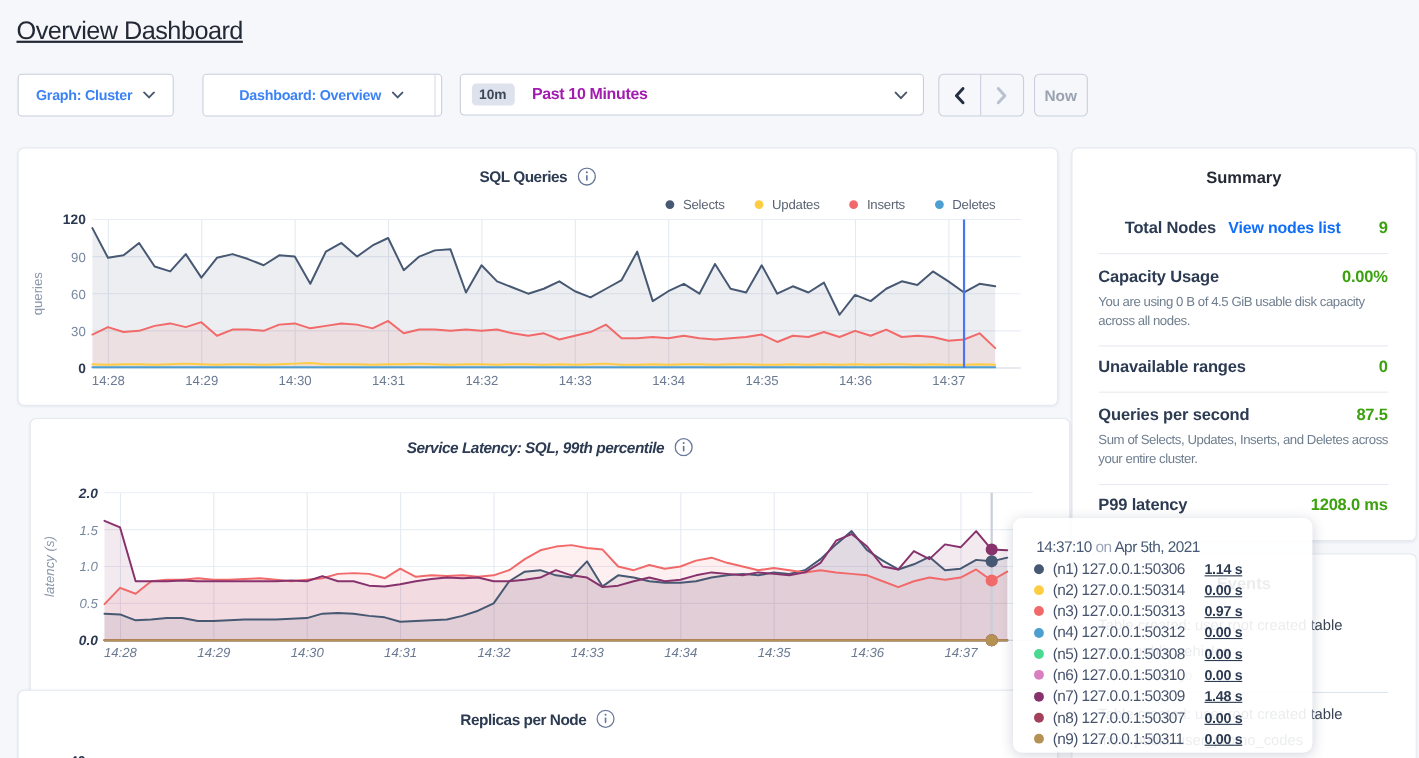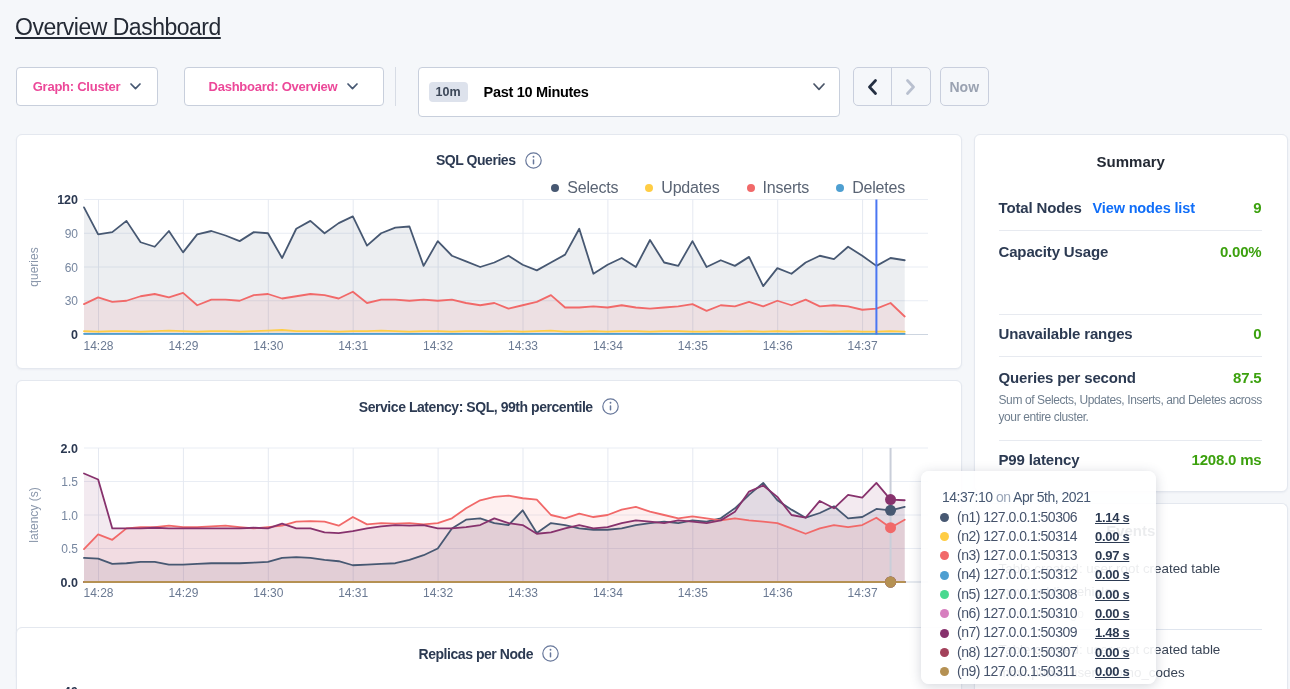--- a/index.html
+++ b/index.html
@@ -4,44 +4,44 @@
 <style>
   * { margin:0; padding:0; box-sizing:border-box; }
   html,body { width:1290px; height:689px; overflow:hidden; }
   body { background:#f5f7fa; font-family:"Liberation Sans", sans-serif; color:#242a35; }
   #app { position:relative; width:1290px; height:689px; overflow:hidden; }
 
   .page-title { position:absolute; left:15px; top:14px; font-size:23px; font-weight:400; color:#242a35; letter-spacing:-0.5px;text-decoration:underline; }
 
   
   .ctl { position:absolute; top:66.5px; height:39px; display:flex; align-items:center; }
-  .dropdown-btn { background:#fff; border:1px solid #c8cfdc; border-radius:4px; display:flex; align-items:center; justify-content:center; gap:10px; font-size:13px; font-weight:700; letter-spacing:-0.25px; color:#ec4899; cursor:pointer; font-family:inherit; }
+  .dropdown-btn { background:#fff; border:1px solid #c8cfdc; border-radius:4px; display:flex; align-items:center; justify-content:center; gap:10px; font-size:13px; font-weight:700; letter-spacing:-0.25px; color:#3b82f6; cursor:pointer; font-family:inherit; }
   .vdivider { position:absolute; left:394.5px; top:66.5px; width:1px; height:39px; background:#d7dce5; }
-  .timebox { position:absolute; left:417.5px; top:67px; width:422px; height:50px; background:#fff; border:1px solid #c8cfdc; border-radius:4px; display:flex; align-items:center; cursor:pointer; }
+  .timebox { position:absolute; left:417.5px; top:67px; width:422px; height:38px; background:#fff; border:1px solid #c8cfdc; border-radius:4px; display:flex; align-items:center; cursor:pointer; }
   .time-badge { margin-left:10px; background:#dde2ec; border-radius:4px; padding:3px 7px; font-size:12.5px; font-weight:700; color:#3c4758; }
-  .time-label { margin-left:16px; font-size:14.5px; font-weight:700; letter-spacing:-0.3px; color:#000000; }
+  .time-label { margin-left:16px; font-size:14.5px; font-weight:700; letter-spacing:-0.3px; color:#a21caf; }
   .time-chevron { position:absolute; right:14px; top:15px; }
   .arrow-group { position:absolute; left:852.5px; top:67px; width:78px; height:39px; border:1px solid #c9cfdd; border-radius:5px; display:flex; }
   .arrow-btn { flex:1; display:flex; align-items:center; justify-content:center; background:transparent; border:none; cursor:pointer; }
   .arrow-btn + .arrow-btn { border-left:1px solid #c9cfdd; }
   .now-btn { position:absolute; left:940px; top:67px; width:48.5px; height:39px; border:1px solid #c9cfdd; border-radius:5px; background:transparent; font-family:inherit; font-size:14px; font-weight:700; color:#9aa2b1; cursor:default; }
 
   
   .panel { position:absolute; background:#fff; border:1px solid #e4e8ef; border-radius:6px; box-shadow:0 1px 2px rgba(154,166,188,0.12); }
   #chart-panel-1 { left:16px; top:133.5px; width:945.5px; height:235.5px; }
   #summary-panel { left:973.5px; top:133.5px; width:314.5px; height:358.5px; }
-  #chart-panel-2 { left:16px; top:380px; width:945.5px; height:300px; }
+  #chart-panel-2 { left:27px; top:380px; width:945.5px; height:300px;font-style:italic; }
   #events-panel  { left:973.5px; top:503px; width:314.5px; height:200px; border-bottom:none; border-bottom-left-radius:0; border-bottom-right-radius:0; }
   #chart-panel-3 { left:16px; top:627px; width:945.5px; height:75px; }
 
   .chart-title { position:absolute; top:17px; left:0; width:100%; display:flex; align-items:center; justify-content:center; gap:9px; font-size:14px; font-weight:700; letter-spacing:-0.45px; color:#2c3a52; }
   .info-icon { display:inline-flex; }
 
   .legend { position:absolute; top:44.5px; right:55.5px; display:flex; gap:27px; }
-  .legend-item { display:flex; align-items:center; gap:8px; font-size:16px; letter-spacing:-0.2px; color:#5a6474; }
+  .legend-item { display:flex; align-items:center; gap:8px; font-size:12px; letter-spacing:-0.2px; color:#5a6474; }
   .legend-dot { width:8px; height:8px; border-radius:50%; }
 
   .plot-svg { position:absolute; left:0; top:0; }
 
   
   .summary-title { position:absolute; top:18px; width:100%; text-align:center; font-size:15px; font-weight:700; color:#242a35; }
   .sum-row { position:absolute; left:24px; right:25.5px; display:flex; align-items:baseline; }
   .sum-label { font-size:15px; font-weight:700; letter-spacing:-0.15px; color:#2c3a52; }
   .sum-link { font-size:14.5px; font-weight:700; letter-spacing:-0.15px; color:#106ef8; margin-left:11px; cursor:pointer; }
   .sum-value { margin-left:auto; font-size:15px; font-weight:700; letter-spacing:-0.2px; color:#3ca10e; }
@@ -49,21 +49,21 @@
   .sum-divider { position:absolute; left:24px; right:25.5px; height:1px; background:#e7eaf0; }
 
   
   .events-title { position:absolute; top:18px; width:100%; text-align:center; font-size:15px; font-weight:700; color:#394455; }
   .event-item { position:absolute; left:24px; right:24px; }
   .event-msg { font-size:13.4px; line-height:23px; color:#394455; }
   .event-time { margin-top:4px; font-size:12.5px; color:#9097a3; }
   .event-divider { position:absolute; left:24px; right:25.5px; height:1px; background:#dfe5ee; }
 
   
-  .hover-tooltip { position:absolute; left:921px; top:471px; width:235px; height:212.5px; background:rgba(255,255,255,0.9); border-radius:8px; box-shadow:0 2px 12px rgba(55,66,92,0.22); z-index:50; }
+  .hover-tooltip { position:absolute; left:921px; top:471px; width:272px; height:212.5px; background:rgba(255,255,255,0.9); border-radius:8px; box-shadow:0 2px 12px rgba(55,66,92,0.22); z-index:50; }
   .tt-header { position:absolute; left:21px; top:18px; font-size:14px; letter-spacing:-0.5px; color:#475872; }
   .tt-on { color:#9aa5b8; }
   .tt-row { position:absolute; left:0; width:100%; height:19.3px; }
   .tt-dot { position:absolute; left:19px; top:5.3px; width:9px; height:9px; border-radius:50%; }
   .tt-label { position:absolute; left:36px; top:0; font-size:14px; letter-spacing:-0.5px; line-height:19.3px; color:#46536b; }
   .tt-value { position:absolute; left:174px; top:0; font-size:13px; letter-spacing:-0.3px; line-height:19.3px; font-weight:700; color:#2c3a52;text-decoration:underline; }
 </style>
 </head>
 <body>
 
@@ -71,21 +71,21 @@
 
   <h1 class="page-title">Overview Dashboard</h1>
 
   <div>
     <button class="dropdown-btn ctl" style="left:16px; width:142px;">
       <span>Graph: Cluster</span>
       <svg width="11" height="7" viewBox="0 0 11 7">
           <polyline points="1,1 5.5,5.6 10,1" fill="none" stroke="#475872" stroke-width="1.7" stroke-linecap="round" stroke-linejoin="round"></polyline>
         </svg>
     </button>
-    <button class="dropdown-btn ctl" style="left:183.5px; width:200px;">
+    <button class="dropdown-btn ctl" style="left:183.5px; width:218px;">
       <span>Dashboard: Overview</span>
       <svg width="11" height="7" viewBox="0 0 11 7">
           <polyline points="1,1 5.5,5.6 10,1" fill="none" stroke="#475872" stroke-width="1.7" stroke-linecap="round" stroke-linejoin="round"></polyline>
         </svg>
     </button>
     <div class="vdivider"></div>
     <div class="timebox">
       <span class="time-badge">10m</span>
       <span class="time-label">Past 10 Minutes</span>
       <svg class="time-chevron" width="12" height="8" viewBox="0 0 12 8">
@@ -174,31 +174,32 @@
         <path d="M 67 196.125 L 81.15 196.6875 L 95.3 196.125 L 109.45 196.125 L 123.6 196.6875 L 137.75 196.125 L 151.9 195.5625 L 166.05 196.125 L 180.2 196.6875 L 194.35000000000002 196.125 L 208.5 196.125 L 222.65 196.6875 L 236.8 196.125 L 250.95000000000002 195.5625 L 265.1 195 L 279.25 196.125 L 293.4 196.125 L 307.55 196.125 L 321.70000000000005 196.6875 L 335.85 196.125 L 350 196.125 L 364.15000000000003 195.5625 L 378.3 196.125 L 392.45 196.6875 L 406.6 196.125 L 420.75 196.125 L 434.90000000000003 196.6875 L 449.05 196.125 L 463.2 196.125 L 477.35 196.6875 L 491.5 196.125 L 505.65000000000003 196.6875 L 519.8 196.125 L 533.95 195.5625 L 548.1 196.6875 L 562.25 196.6875 L 576.4000000000001 196.125 L 590.5500000000001 196.6875 L 604.7 196.125 L 618.85 196.125 L 633 196.6875 L 647.15 196.125 L 661.3000000000001 196.125 L 675.45 196.6875 L 689.6 196.6875 L 703.75 196.125 L 717.9 196.6875 L 732.0500000000001 196.125 L 746.2 196.6875 L 760.35 196.125 L 774.5 196.6875 L 788.65 196.125 L 802.8000000000001 196.125 L 816.95 196.6875 L 831.1 196.125 L 845.25 196.6875 L 859.4 196.6875 L 873.5500000000001 196.125 L 887.7 196.6875" fill="none" stroke="#FFCD44" stroke-width="1.8" stroke-linejoin="round" stroke-linecap="round"></path>
         <path d="M 67 169.125 L 81.15 162.375 L 95.3 166.875 L 109.45 165.75 L 123.6 161.25 L 137.75 159 L 151.9 162.375 L 166.05 157.875 L 180.2 170.25 L 194.35000000000002 164.625 L 208.5 164.625 L 222.65 165.75 L 236.8 160.125 L 250.95000000000002 159 L 265.1 163.5 L 279.25 161.25 L 293.4 159 L 307.55 160.125 L 321.70000000000005 163.5 L 335.85 156.75 L 350 168 L 364.15000000000003 164.625 L 378.3 164.625 L 392.45 165.75 L 406.6 164.625 L 420.75 165.75 L 434.90000000000003 164.625 L 449.05 168 L 463.2 170.25 L 477.35 168 L 491.5 173.625 L 505.65000000000003 170.25 L 519.8 166.875 L 533.95 160.125 L 548.1 172.5 L 562.25 172.5 L 576.4000000000001 171.375 L 590.5500000000001 172.5 L 604.7 170.25 L 618.85 172.5 L 633 173.625 L 647.15 172.5 L 661.3000000000001 171.375 L 675.45 169.125 L 689.6 175.875 L 703.75 170.25 L 717.9 171.375 L 732.0500000000001 166.875 L 746.2 171.375 L 760.35 165.75 L 774.5 170.25 L 788.65 164.625 L 802.8000000000001 171.375 L 816.95 170.25 L 831.1 171.375 L 845.25 174.75 L 859.4 173.625 L 873.5500000000001 168 L 887.7 181.5" fill="none" stroke="#F16969" stroke-width="1.8" stroke-linejoin="round" stroke-linecap="round"></path>
         <path d="M 67 198.825 L 81.15 198.825 L 95.3 198.825 L 109.45 198.825 L 123.6 198.825 L 137.75 198.825 L 151.9 198.825 L 166.05 198.825 L 180.2 198.825 L 194.35000000000002 198.825 L 208.5 198.825 L 222.65 198.825 L 236.8 198.825 L 250.95000000000002 198.825 L 265.1 198.825 L 279.25 198.825 L 293.4 198.825 L 307.55 198.825 L 321.70000000000005 198.825 L 335.85 198.825 L 350 198.825 L 364.15000000000003 198.825 L 378.3 198.825 L 392.45 198.825 L 406.6 198.825 L 420.75 198.825 L 434.90000000000003 198.825 L 449.05 198.825 L 463.2 198.825 L 477.35 198.825 L 491.5 198.825 L 505.65000000000003 198.825 L 519.8 198.825 L 533.95 198.825 L 548.1 198.825 L 562.25 198.825 L 576.4000000000001 198.825 L 590.5500000000001 198.825 L 604.7 198.825 L 618.85 198.825 L 633 198.825 L 647.15 198.825 L 661.3000000000001 198.825 L 675.45 198.825 L 689.6 198.825 L 703.75 198.825 L 717.9 198.825 L 732.0500000000001 198.825 L 746.2 198.825 L 760.35 198.825 L 774.5 198.825 L 788.65 198.825 L 802.8000000000001 198.825 L 816.95 198.825 L 831.1 198.825 L 845.25 198.825 L 859.4 198.825 L 873.5500000000001 198.825 L 887.7 198.825" fill="none" stroke="#4E9FD1" stroke-width="1.8" stroke-linejoin="round" stroke-linecap="round"></path>
         <line x1="859.4" y1="64.5" x2="859.4" y2="199.5" stroke="#4a76f2" stroke-width="2"></line>
       </svg>
   </section>
 
   <section class="panel" id="summary-panel">
     <div class="summary-title">Summary</div>
 
-    <div class="sum-row" style="top:64.5px;">
+    <div class="sum-row" style="top:64.5px;margin-left:24px;">
       <span class="sum-label">Total Nodes</span>
       <span class="sum-link">View nodes list</span>
       <span class="sum-value">9</span>
     </div>
     <div class="sum-divider" style="top:95.5px;"></div>
 
     <div class="sum-row" style="top:108.5px;">
       <span class="sum-label">Capacity Usage</span>
       <span class="sum-value">0.00%</span>
     </div>
+    <div class="sum-desc" style="top:131.5px;">You are using 0 B of 4.5 GiB usable disk capacity across all nodes.</div>
     <div class="sum-divider" style="top:179.5px;"></div>
 
     <div class="sum-row" style="top:190px;">
       <span class="sum-label">Unavailable ranges</span>
       <span class="sum-value">0</span>
     </div>
     <div class="sum-divider" style="top:221.5px;"></div>
 
     <div class="sum-row" style="top:234.5px;">
       <span class="sum-label">Queries per second</span>

